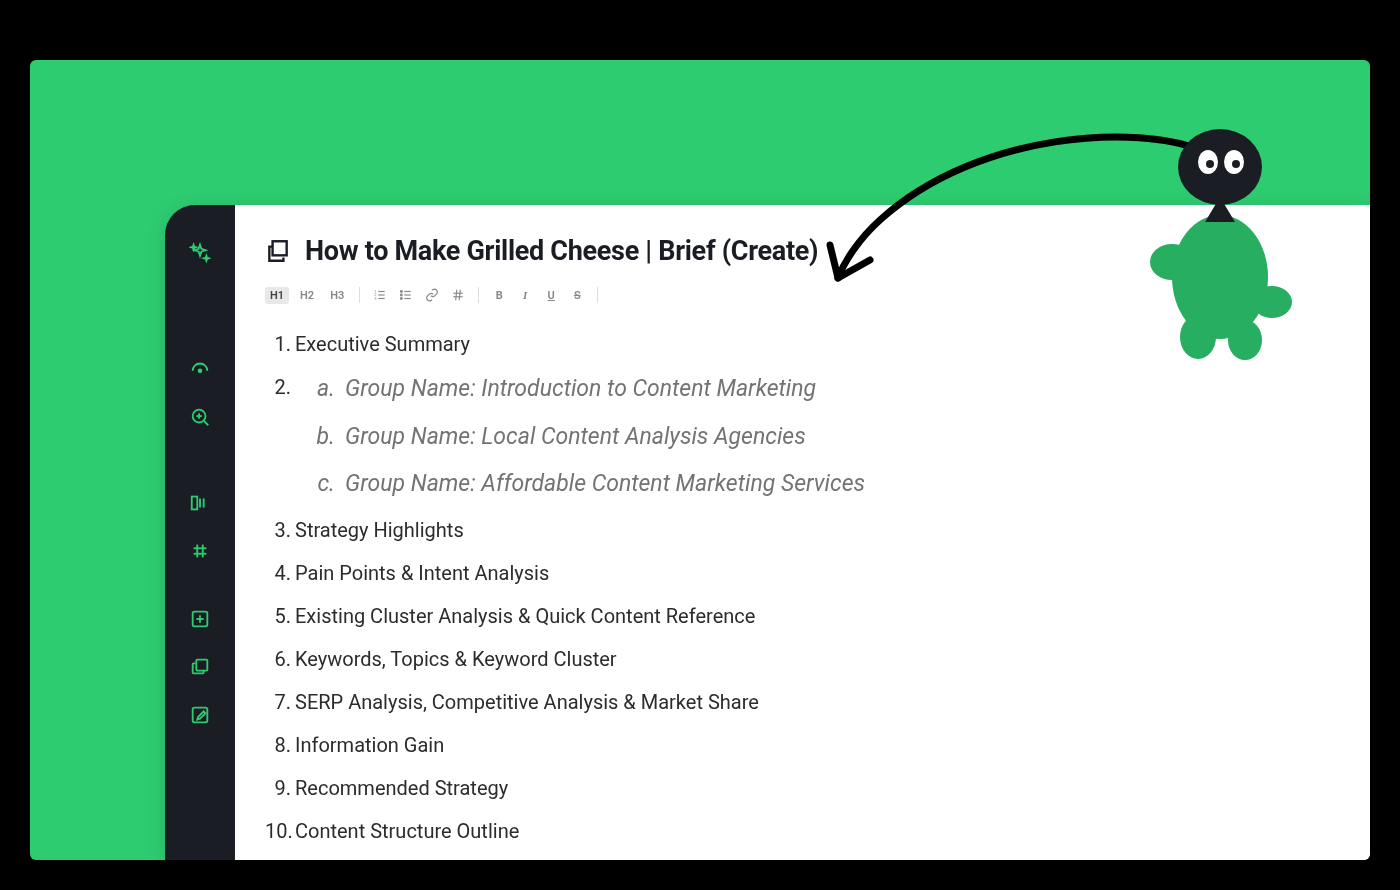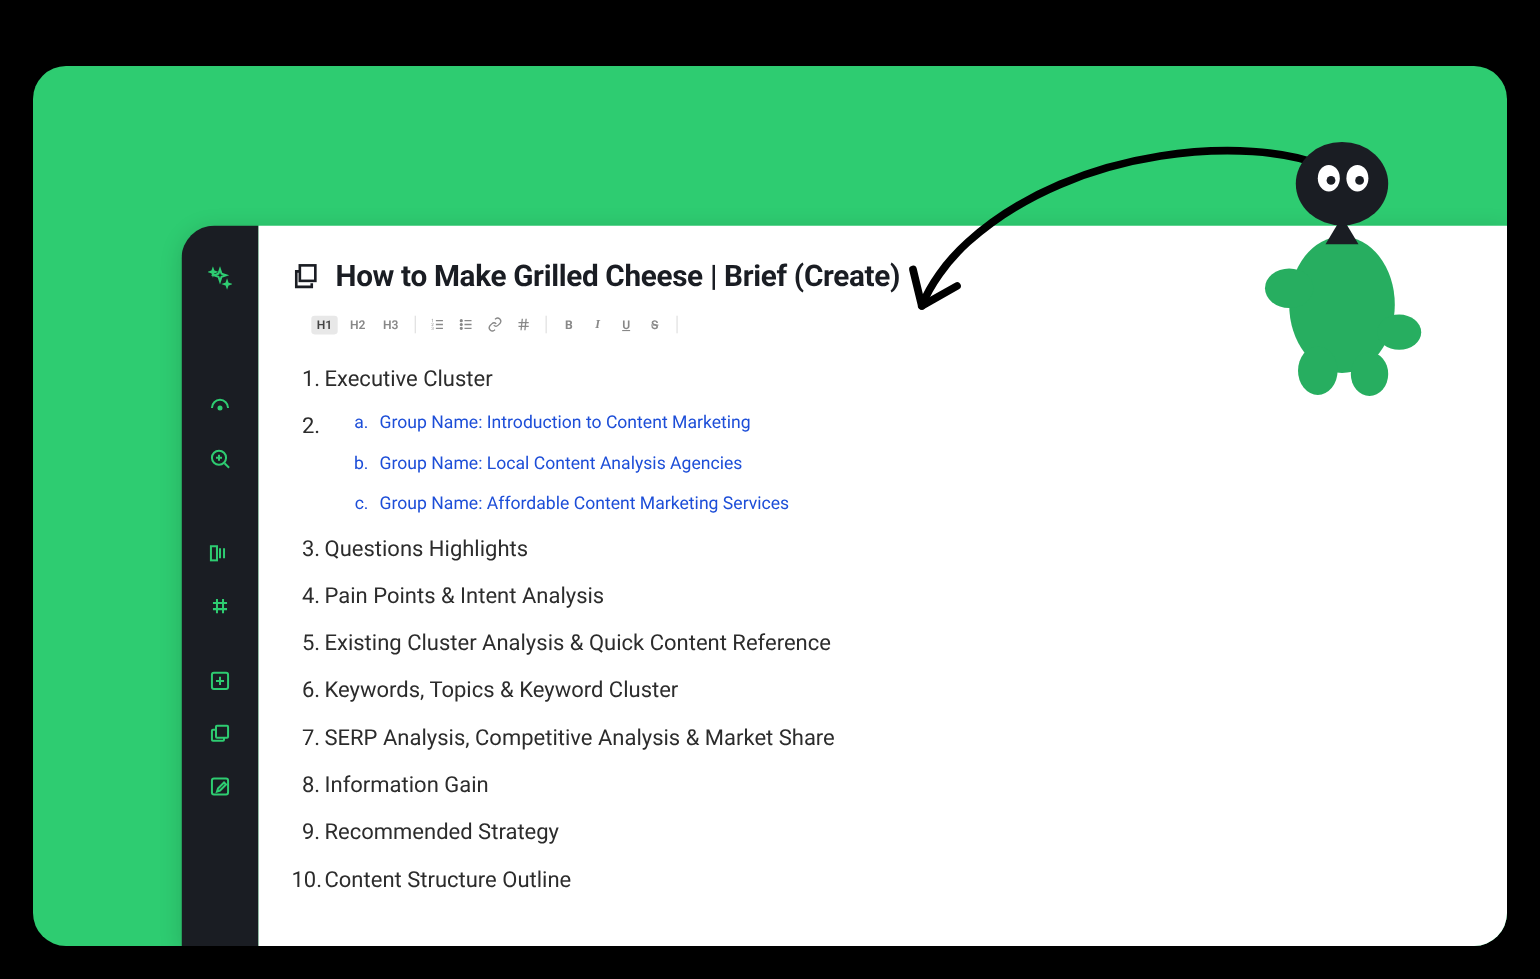--- a/index.html
+++ b/index.html
@@ -15,21 +15,21 @@
       overflow: hidden;
       position: relative;
     }
     .outer-frame {
       position: absolute;
       top: 60px;
       left: 30px;
       right: 30px;
       bottom: 30px;
       background: #2ecc71;
-      border-radius: 30px;
+      border-radius: 6px;
       overflow: hidden;
     }
     .app-window {
       position: absolute;
       top: 145px;
       left: 135px;
       right: 0;
       bottom: 0;
       display: flex;
       border-radius: 30px 0 0 0;
@@ -83,21 +83,21 @@
       font-size: 27px;
       font-weight: 700;
       color: #1a1d23;
       letter-spacing: -0.3px;
     }
     .toolbar {
       display: flex;
       align-items: center;
       gap: 6px;
       margin-bottom: 24px;
-      margin-left: 18px;
+      margin-left: 0;
     }
     .toolbar-btn {
       font-size: 11px;
       font-weight: 600;
       color: #888;
       padding: 3px 5px;
       cursor: pointer;
       border-radius: 3px;
       min-width: 20px;
       text-align: center;
@@ -145,27 +145,28 @@
       width: 26px;
       text-align: right;
     }
     .sub-list {
       list-style: none;
       padding-left: 42px;
       margin-top: 13px;
       counter-reset: subitem;
     }
     .sub-item {
-      font-size: 16px;
-      color: #1d4ed8;
+      font-size: 23px;
+      color: #737373;
       line-height: 1.5;
       margin-bottom: 13px;
       counter-increment: subitem;
       position: relative;
       padding-left: 8px;
+      font-style: italic;
     }
     .sub-item::before {
       content: counter(subitem, lower-alpha) ".";
       position: absolute;
       left: -24px;
       width: 22px;
       text-align: right;
     }
     .mascot {
       position: absolute;
@@ -310,29 +311,29 @@
         </span>
         <span class="toolbar-divider"></span>
         <span class="toolbar-btn fmt-b">B</span>
         <span class="toolbar-btn fmt-i">I</span>
         <span class="toolbar-btn fmt-u">U</span>
         <span class="toolbar-btn fmt-s">S</span>
         <span class="toolbar-divider"></span>
       </div>
 
       <ol class="outline-list">
-        <li class="outline-item"><span>Executive Cluster</span></li>
+        <li class="outline-item"><span>Executive Summary</span></li>
         <li class="outline-item">
           <ol class="sub-list">
             <li class="sub-item"><span>Group Name: Introduction to Content Marketing</span></li>
             <li class="sub-item"><span>Group Name: Local Content Analysis Agencies</span></li>
             <li class="sub-item"><span>Group Name: Affordable Content Marketing Services</span></li>
           </ol>
         </li>
-        <li class="outline-item"><span>Questions Highlights</span></li>
+        <li class="outline-item"><span>Strategy Highlights</span></li>
         <li class="outline-item"><span>Pain Points &amp; Intent Analysis</span></li>
         <li class="outline-item"><span>Existing Cluster Analysis &amp; Quick Content Reference</span></li>
         <li class="outline-item"><span>Keywords, Topics &amp; Keyword Cluster</span></li>
         <li class="outline-item"><span>SERP Analysis, Competitive Analysis &amp; Market Share</span></li>
         <li class="outline-item"><span>Information Gain</span></li>
         <li class="outline-item"><span>Recommended Strategy</span></li>
         <li class="outline-item"><span>Content Structure Outline</span></li>
       </ol>
 
     </div>

